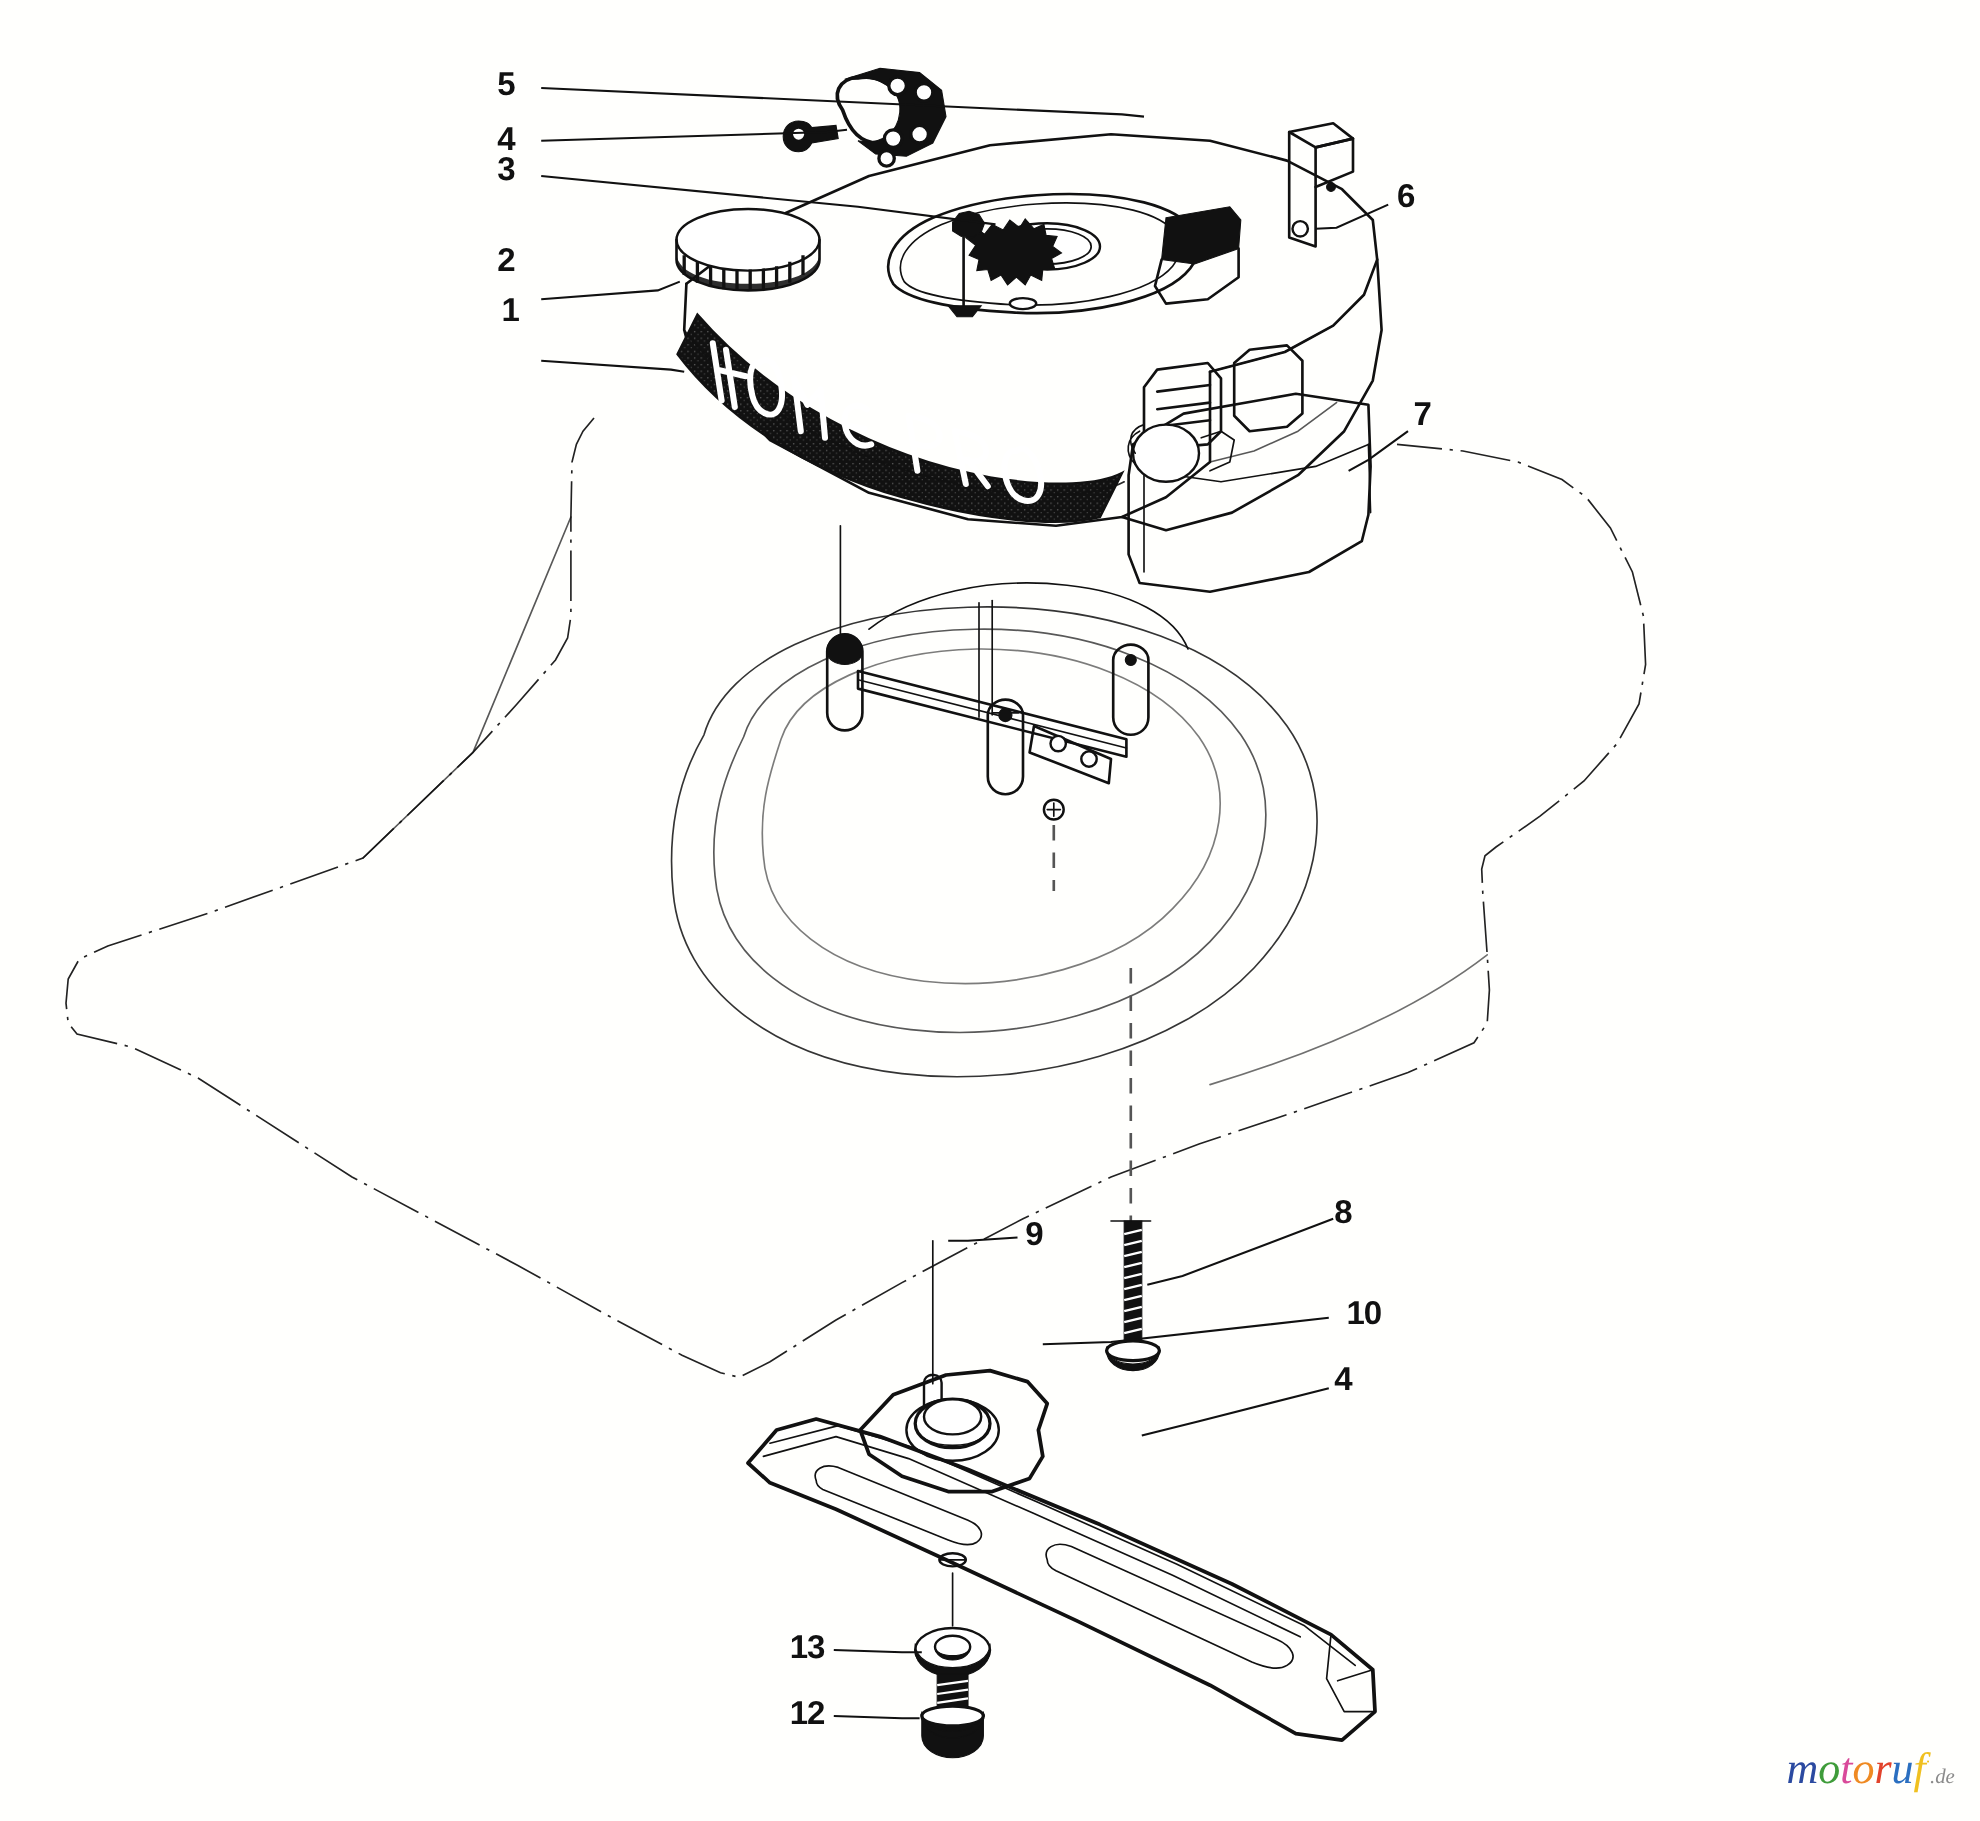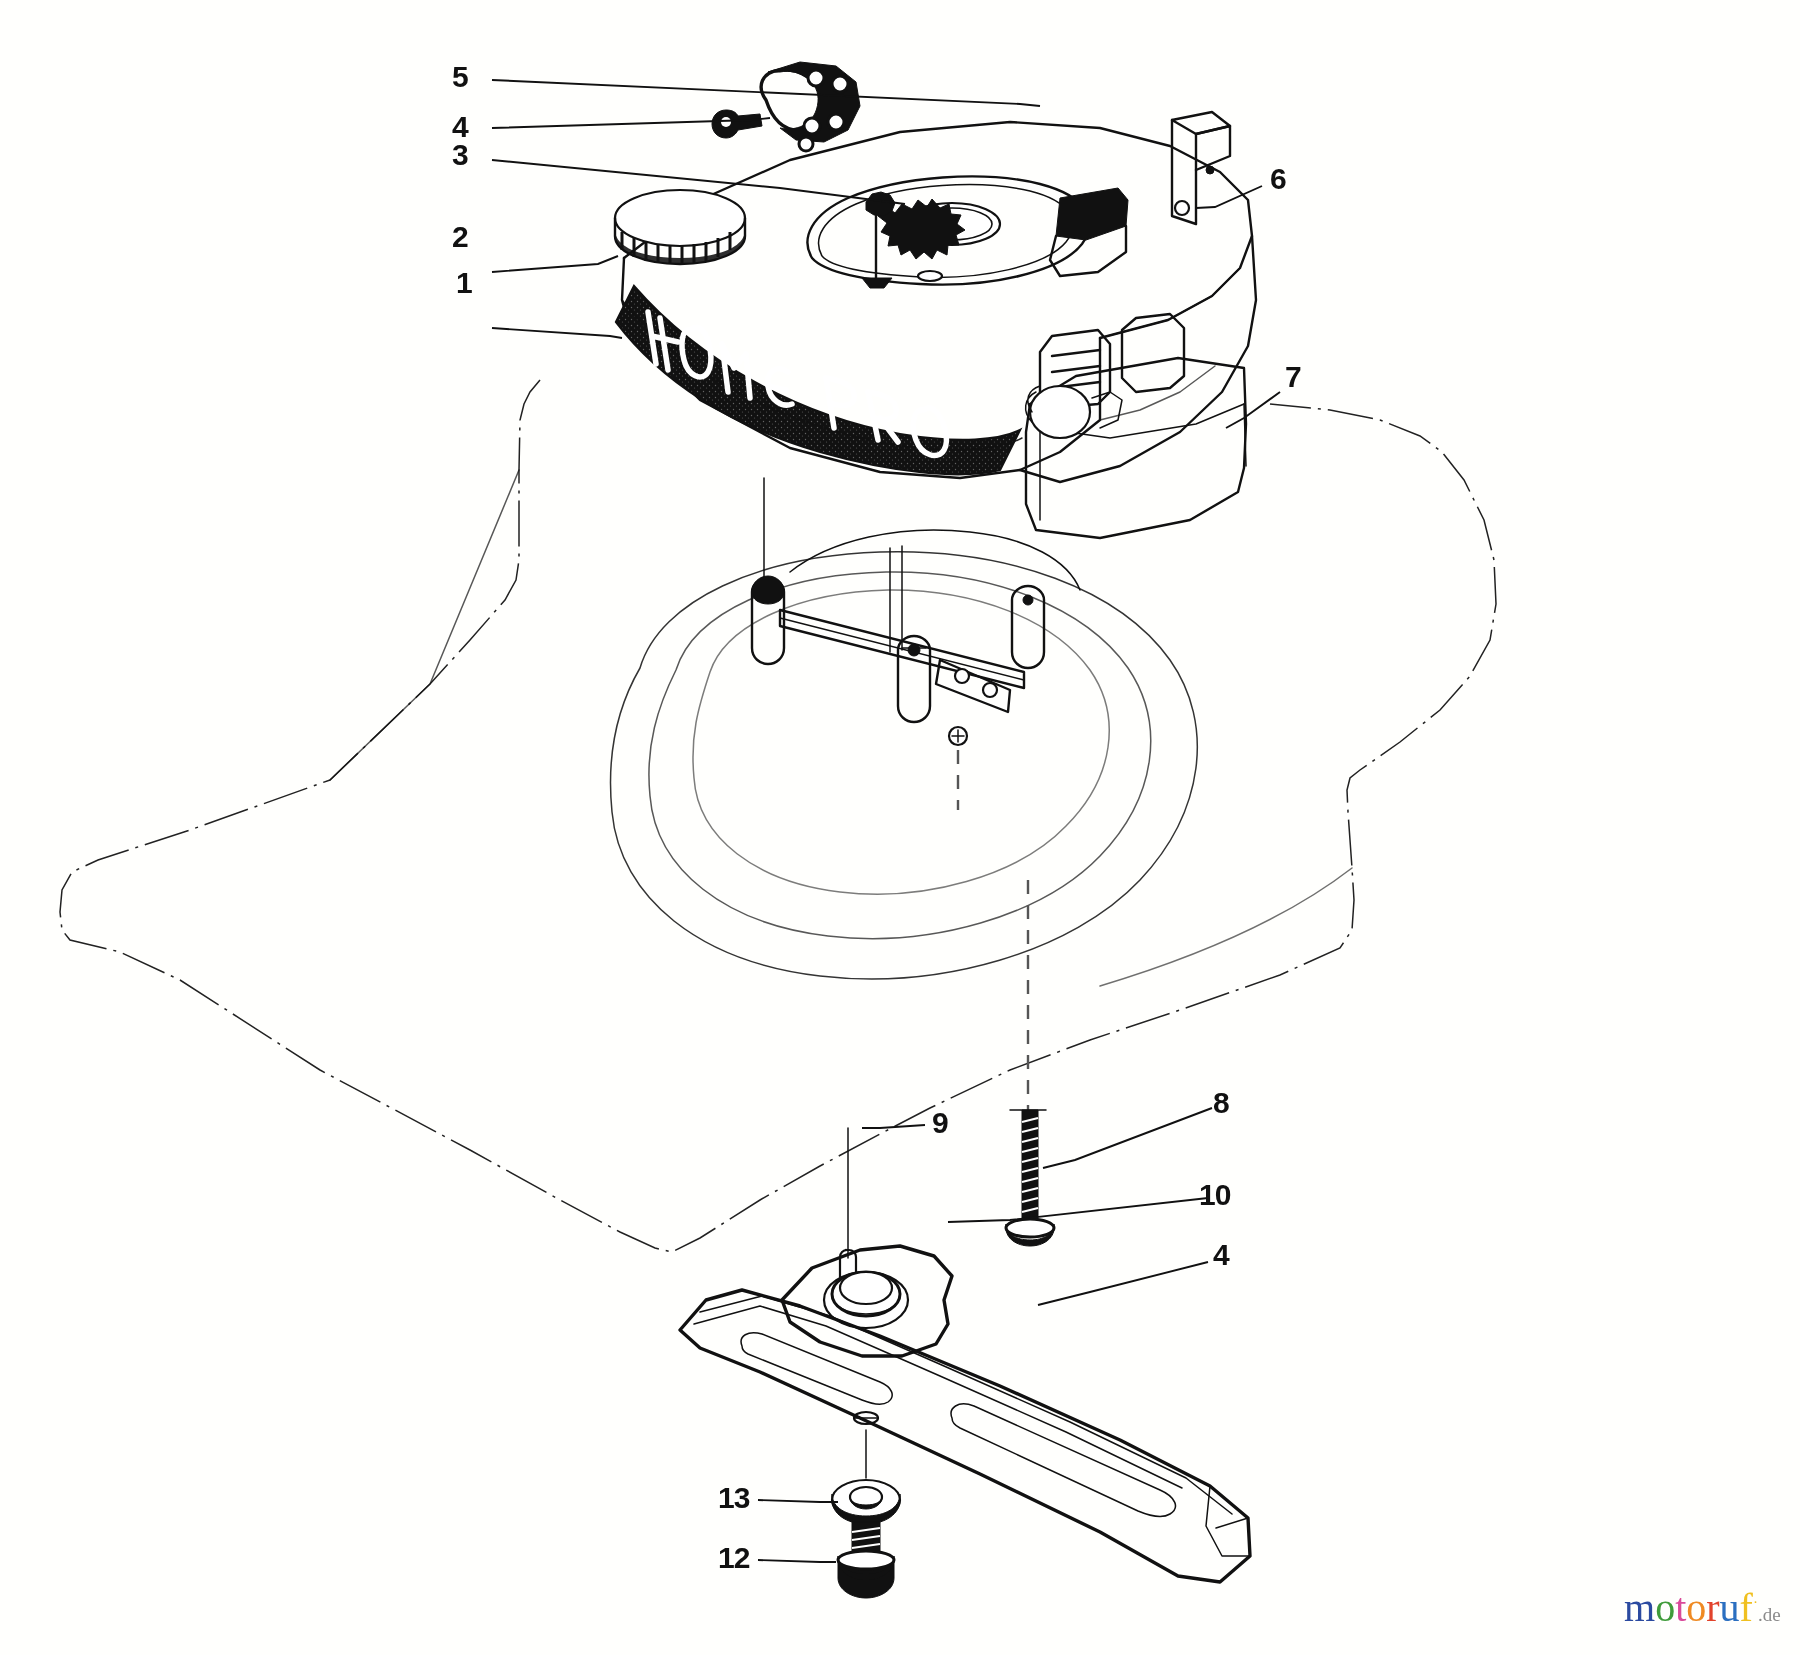--- a/index.html
+++ b/index.html
@@ -21,20 +21,21 @@
     white-space:nowrap;
     user-select:none;
   }
   .watermark{
     position:absolute;
     font-family:"Liberation Serif", serif;
     font-size:40px;
     line-height:1;
     white-space:nowrap;
     user-select:none;
+    font-style:italic;
   }
   .watermark .sub{font-size:19px;}
   .wm-dot{font-size:15px;vertical-align:super;}
 </style>
 </head>
 <body>
 
 <div id="sheet">
 
   <svg class="layer" viewBox="0 0 1800 1655">
@@ -337,21 +338,21 @@
   <div id="callout-layer">
       <div class="callout-label" style="left: 452px; top: 62px;">5</div>
       <div class="callout-label" style="left: 452px; top: 112px;">4</div>
       <div class="callout-label" style="left: 452px; top: 140px;">3</div>
       <div class="callout-label" style="left: 452px; top: 222px;">2</div>
       <div class="callout-label" style="left: 456px; top: 268px;">1</div>
       <div class="callout-label" style="left: 1270px; top: 164px;">6</div>
       <div class="callout-label" style="left: 1285px; top: 362px;">7</div>
       <div class="callout-label" style="left: 1213px; top: 1088px;">8</div>
       <div class="callout-label" style="left: 932px; top: 1108px;">9</div>
-      <div class="callout-label" style="left: 1199px; top: 1180px;">10</div>
+      <div class="callout-label" style="left: 1224px; top: 1180px;">10</div>
       <div class="callout-label" style="left: 1213px; top: 1240px;">4</div>
       <div class="callout-label" style="left: 718px; top: 1483px; text-align: right;">13</div>
       <div class="callout-label" style="left: 718px; top: 1543px;">12</div>
     </div>
 
   <div class="watermark" id="watermark" style="left: 1624px; top: 1588px;"><span style="color: rgb(43, 74, 160);">m</span><span style="color: rgb(63, 156, 58);">o</span><span style="color: rgb(217, 74, 154);">t</span><span style="color: rgb(239, 138, 34);">o</span><span style="color: rgb(226, 67, 43);">r</span><span style="color: rgb(43, 111, 192);">u</span><span style="color: rgb(240, 192, 32);">f</span><span class="wm-dot" style="color: rgb(240, 192, 32);">·</span><span class="sub" style="color: rgb(139, 139, 139);">.de</span></div>
 
 </div>
 
 </body></html>

